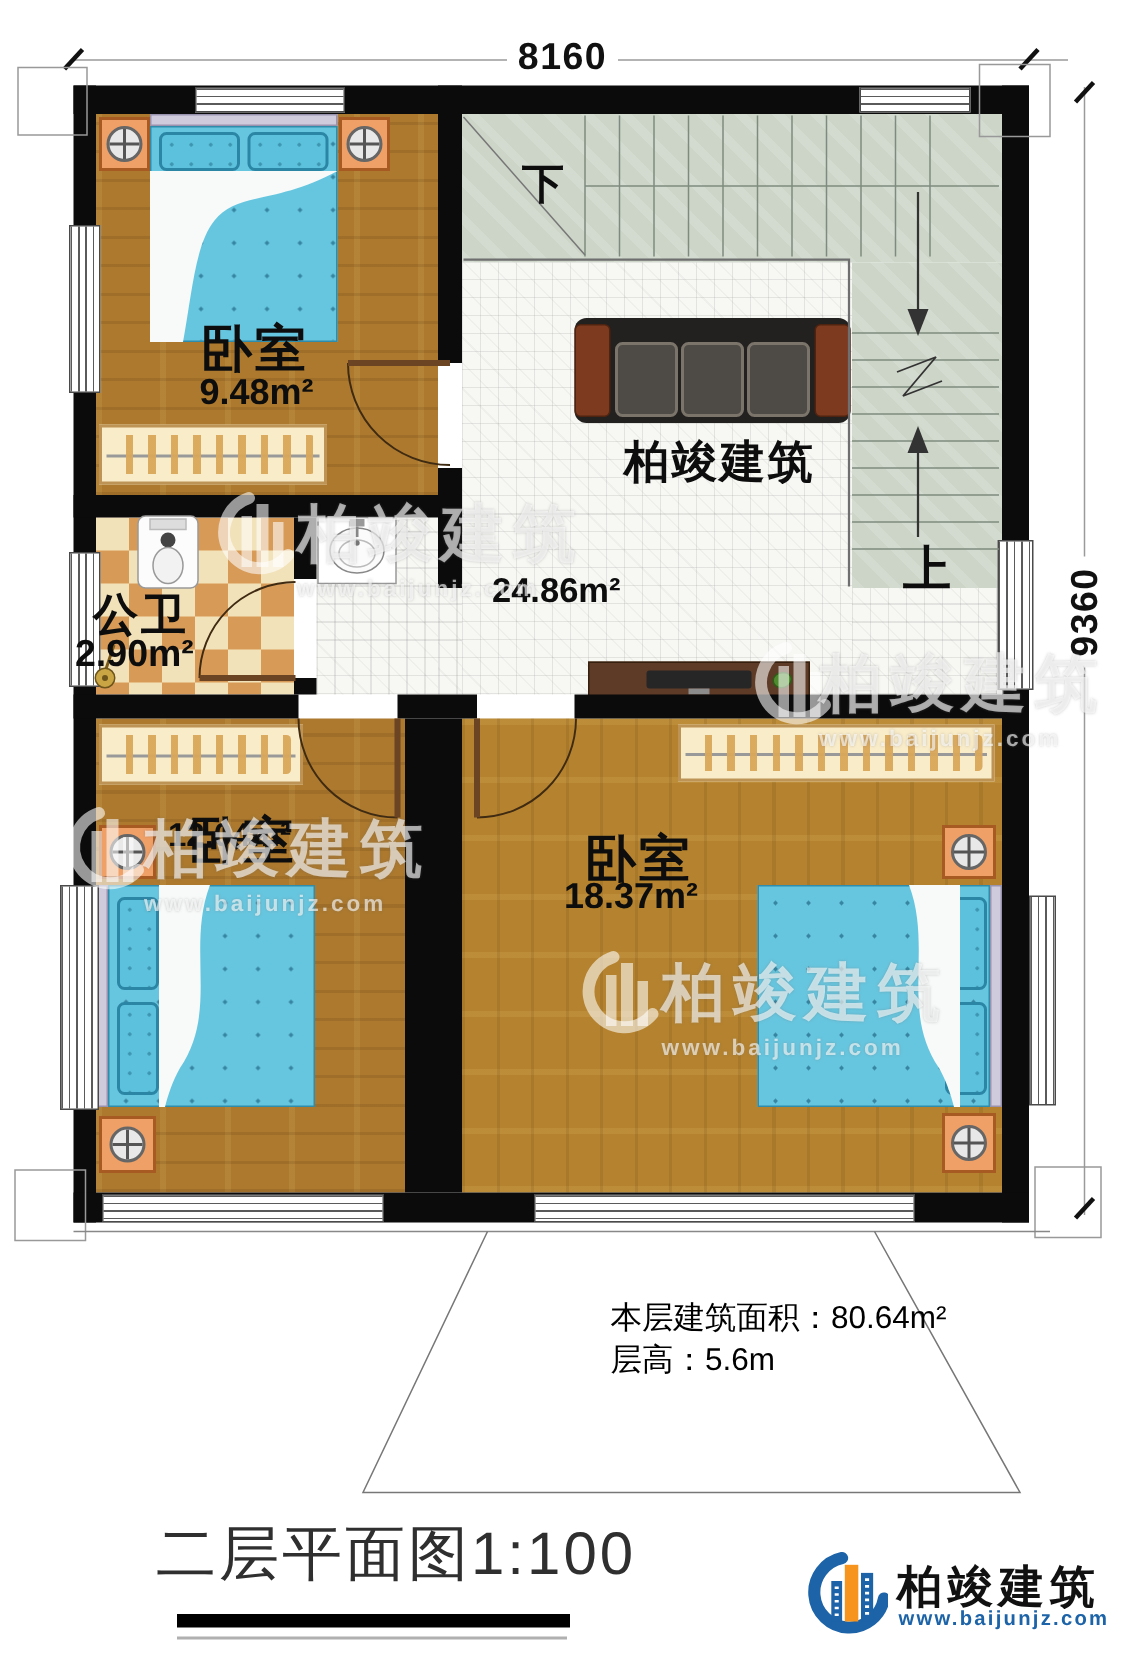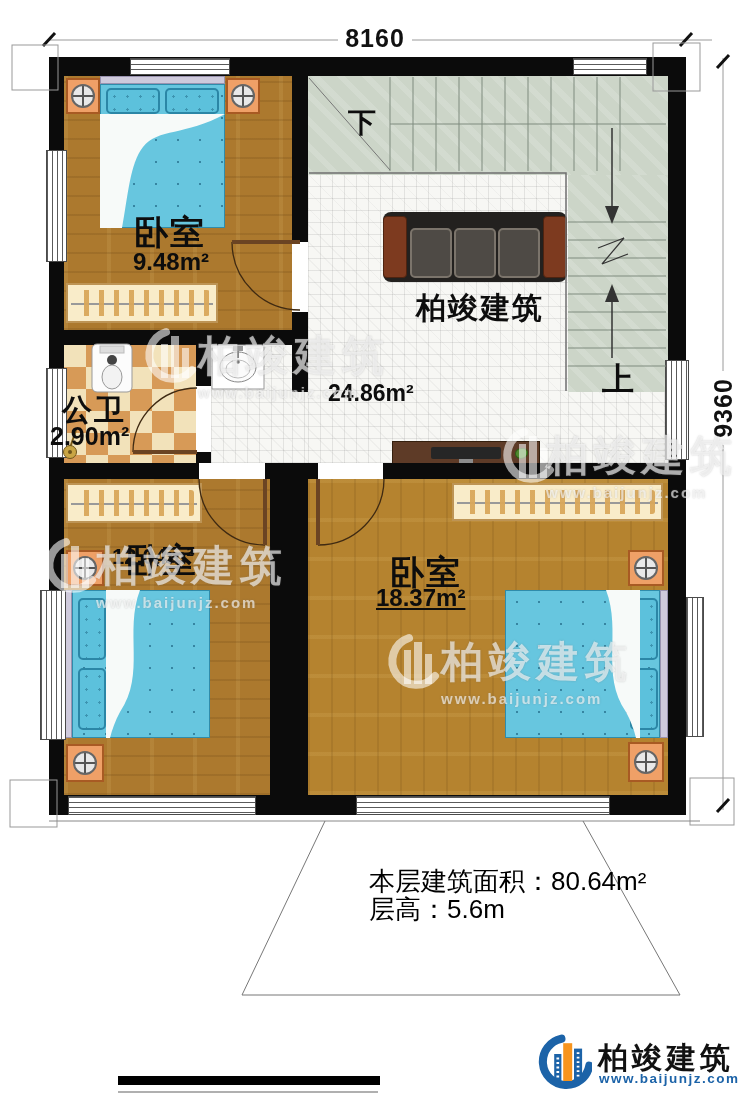--- a/index.html
+++ b/index.html
@@ -51,21 +51,21 @@
   .cushion{position:absolute;background:#4e4a45;border:2px solid #7b746b;border-radius:5px;box-sizing:border-box;}
   .desk{background:#5e3b27;border:1px solid #35200f;box-sizing:border-box;}
   .monitor{position:absolute;background:#262626;border-radius:2px;}
   .stand{position:absolute;background:#8c8c8c;}
   .plant{position:absolute;background:#4e8a2e;border:1px solid #2e5c18;border-radius:50% 40% 55% 45%;box-sizing:border-box;}
   
   .roomname{position:absolute;color:#0d0d0d;font-weight:bold;letter-spacing:2px;z-index:6;white-space:nowrap;}
   .roomarea{position:absolute;color:#0d0d0d;font-weight:bold;z-index:6;white-space:nowrap;}
   .dimtext{position:absolute;color:#111;font-size:25px;font-weight:600;letter-spacing:1px;text-align:center;
     background:#fff;z-index:6;}
-  .note{position:absolute;color:#000;font-size:26px;font-weight:500;z-index:6;white-space:nowrap;}
+  .note{position:absolute;color:#000;font-size:21px;font-weight:500;z-index:6;white-space:nowrap;margin-left:38px;}
   .wm{position:absolute;z-index:7;color:rgba(255,255,255,.62);text-shadow:0 0 2px rgba(110,110,110,.35);
     font-weight:bold;white-space:nowrap;}
   .wm .cn{font-size:42px;letter-spacing:6px;}
   .wm .url{font-size:15px;letter-spacing:2px;}
   #svgover{position:absolute;left:0;top:0;z-index:5;pointer-events:none;}
   .title{position:absolute;color:#2f2f2f;font-size:40px;font-weight:500;letter-spacing:2px;z-index:6;white-space:nowrap;}
   .brandname{position:absolute;color:#111;font-size:30px;font-weight:900;letter-spacing:4px;z-index:6;white-space:nowrap;}
   .brandurl{position:absolute;color:#1c63a8;font-size:13.5px;font-weight:700;letter-spacing:1.5px;z-index:6;white-space:nowrap;}
   .bar-black{position:absolute;background:#000;z-index:6;}
   .bar-gray{position:absolute;background:#b0b0b0;z-index:6;}
@@ -273,21 +273,21 @@
 
   <div class="roomname" style="left:134px;top:210px;font-size:34px;">卧室</div>
   <div class="roomarea" style="left:133px;top:248px;font-size:24px;">9.48m²</div>
   <div class="roomname" style="left:62px;top:390px;font-size:30px;">公卫</div>
   <div class="roomarea" style="left:50px;top:422px;font-size:25px;">2.90m²</div>
   <div class="roomname" style="left:416px;top:288px;font-size:30px;">柏竣建筑</div>
   <div class="roomarea" style="left:328px;top:380px;font-size:23px;">24.86m²</div>
   <div class="roomname" style="left:126px;top:538px;font-size:34px;">卧室</div>
   <div class="roomarea" style="left:112px;top:544px;font-size:22px;">12.04m²</div>
   <div class="roomname" style="left:390px;top:550px;font-size:34px;">卧室</div>
-  <div class="roomarea" style="left:376px;top:584px;font-size:24px;text-decoration:underline;">18.37m²</div>
+  <div class="roomarea" style="left:376px;top:584px;font-size:24px;">18.37m²</div>
   <div class="roomname" style="left:348px;top:104px;font-size:28px;">下</div>
   <div class="roomname" style="left:602px;top:358px;font-size:32px;">上</div>
 
   <div class="dimtext" style="left:338px;top:24px;width:74px;height:28px;line-height:28px;">8160</div>
   <div class="dimtext" style="left:686px;top:394px;width:74px;height:28px;line-height:28px;transform:rotate(-90deg);">9360</div>
 
   <div class="note" style="left:369px;top:864px;">本层建筑面积：80.64m²</div>
   <div class="note" style="left:369px;top:892px;">层高：5.6m</div>
 
   <div class="wm" style="left:198px;top:328px;">
@@ -300,20 +300,21 @@
   </div>
   <div class="wm" style="left:96px;top:538px;">
     <div class="cn">柏竣建筑</div>
     <div class="url">www.baijunjz.com</div>
   </div>
   <div class="wm" style="left:441px;top:634px;">
     <div class="cn">柏竣建筑</div>
     <div class="url">www.baijunjz.com</div>
   </div>
 
+  <div class="title" style="left:104px;top:1008px;">二层平面图1:100</div>
   <div class="bar-black" style="left:118px;top:1076px;width:262px;height:9px;"></div>
   <div class="bar-gray" style="left:118px;top:1091px;width:260px;height:2px;"></div>
 
   <svg class="abs" style="left:538px;top:1034px;z-index:6;" width="54" height="58" viewBox="0 0 60 64">
     <path d="M26,5 A26,26 0 1 0 57,35" fill="none" stroke="#1c63a8" stroke-width="9" stroke-linecap="round"></path>
     <rect x="18" y="22" width="8" height="30" fill="#1c63a8"></rect>
     <rect x="28" y="10" width="10" height="42" fill="#f7941d"></rect>
     <rect x="40" y="16" width="9" height="36" fill="#1c63a8"></rect>
     <line x1="22" y1="26" x2="22" y2="48" stroke="#fff" stroke-width="3" stroke-dasharray="2 3"></line>
     <line x1="44.5" y1="20" x2="44.5" y2="48" stroke="#fff" stroke-width="3" stroke-dasharray="2 3"></line>

